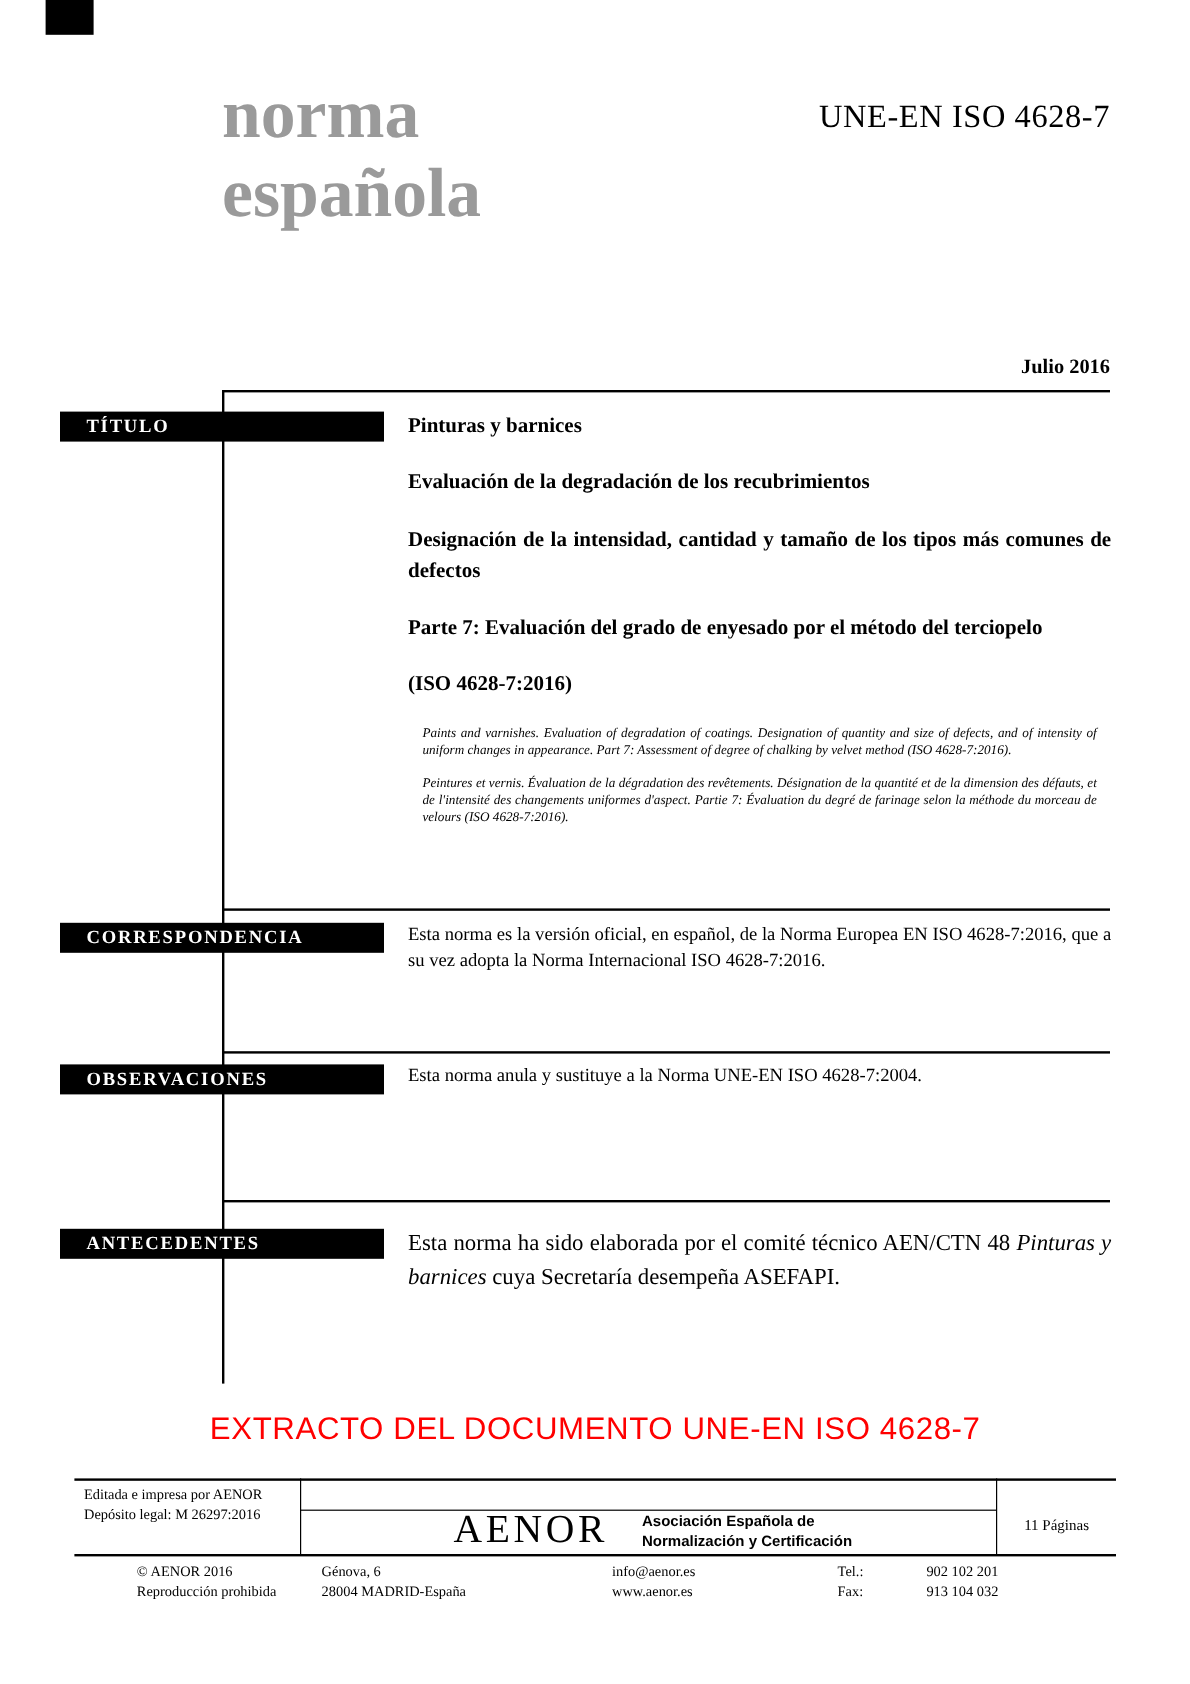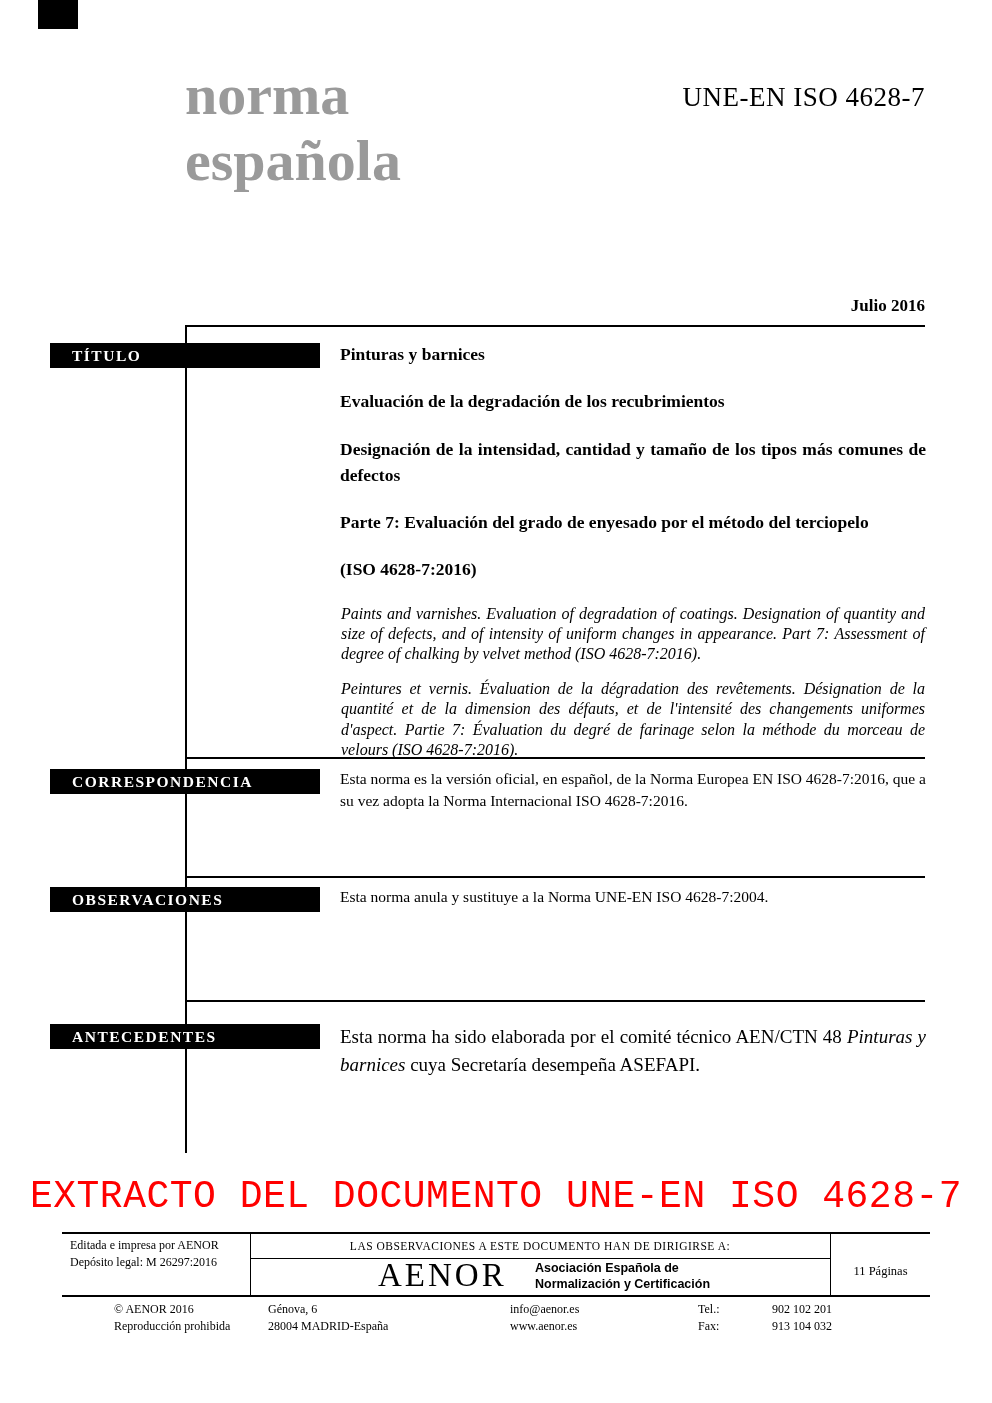--- a/index.html
+++ b/index.html
@@ -33,33 +33,33 @@
   .bar-obs    { top:887px; }
   .bar-ant    { top:1024px; }
 
   .content-col { position:absolute; left:340px; width:586px; }
   .titulo-content { top:341px; }
   .titulo-content p.tl {
     margin:0 0 21px; font-size:17.5px; font-weight:bold;
     text-align:justify; line-height:1.5;
   }
   .titulo-content p.lang {
-    margin:0 1px 14px; font-size:16px; font-style:italic;
+    margin:0 12px 14px; font-size:11px; font-style:italic;
     text-align:justify; line-height:1.28;
   }
   .titulo-content p.lang-first { margin-top:10px; }
 
   .corr-content { top:768px; font-size:15.5px; text-align:justify; line-height:1.45; }
   .obs-content  { top:886px; font-size:15.5px; line-height:1.45; }
   .ant-content  { top:1023px; font-size:19px; text-align:justify; line-height:1.45; }
   .ant-content em { font-style:italic; }
 
   .extract-banner {
     position:absolute; left:0; top:1175px; width:992px; text-align:center;
-    font-family:Liberation Mono, monospace; font-size:38px; color:#ff0000;
+    font-family:Liberation Sans, sans-serif; font-size:26px; color:#ff0000;
     letter-spacing:0.5px;
   }
 
   
   .f-line { position:absolute; background:#000; }
   .f-top   { left:62px; top:1232px; width:868px; height:2px; }
   .f-mid   { left:62px; top:1295px; width:868px; height:2px; }
   .f-sub   { left:250px; top:1258px; width:580px; height:1px; }
   .f-v1 { left:250px; top:1232px; width:1px; height:63px; }
   .f-v2 { left:830px; top:1232px; width:1px; height:63px; }
@@ -137,21 +137,20 @@
   <div class="f-line f-mid"></div>
   <div class="f-line f-sub"></div>
   <div class="f-line f-v1"></div>
   <div class="f-line f-v2"></div>
 
   <div class="f-small f-edit">
     <div>Editada e impresa por AENOR</div>
     <div>Depósito legal: M 26297:2016</div>
   </div>
 
-  <div class="f-obs-header">LAS OBSERVACIONES A ESTE DOCUMENTO HAN DE DIRIGIRSE A:</div>
 
   <div class="aenor-logo">AENOR</div>
   <div class="aenor-sub">
     <div>Asociación Española de</div>
     <div>Normalización y Certificación</div>
   </div>
 
   <div class="f-pages">11 Páginas</div>
 
   <div class="f-small f-copy">

